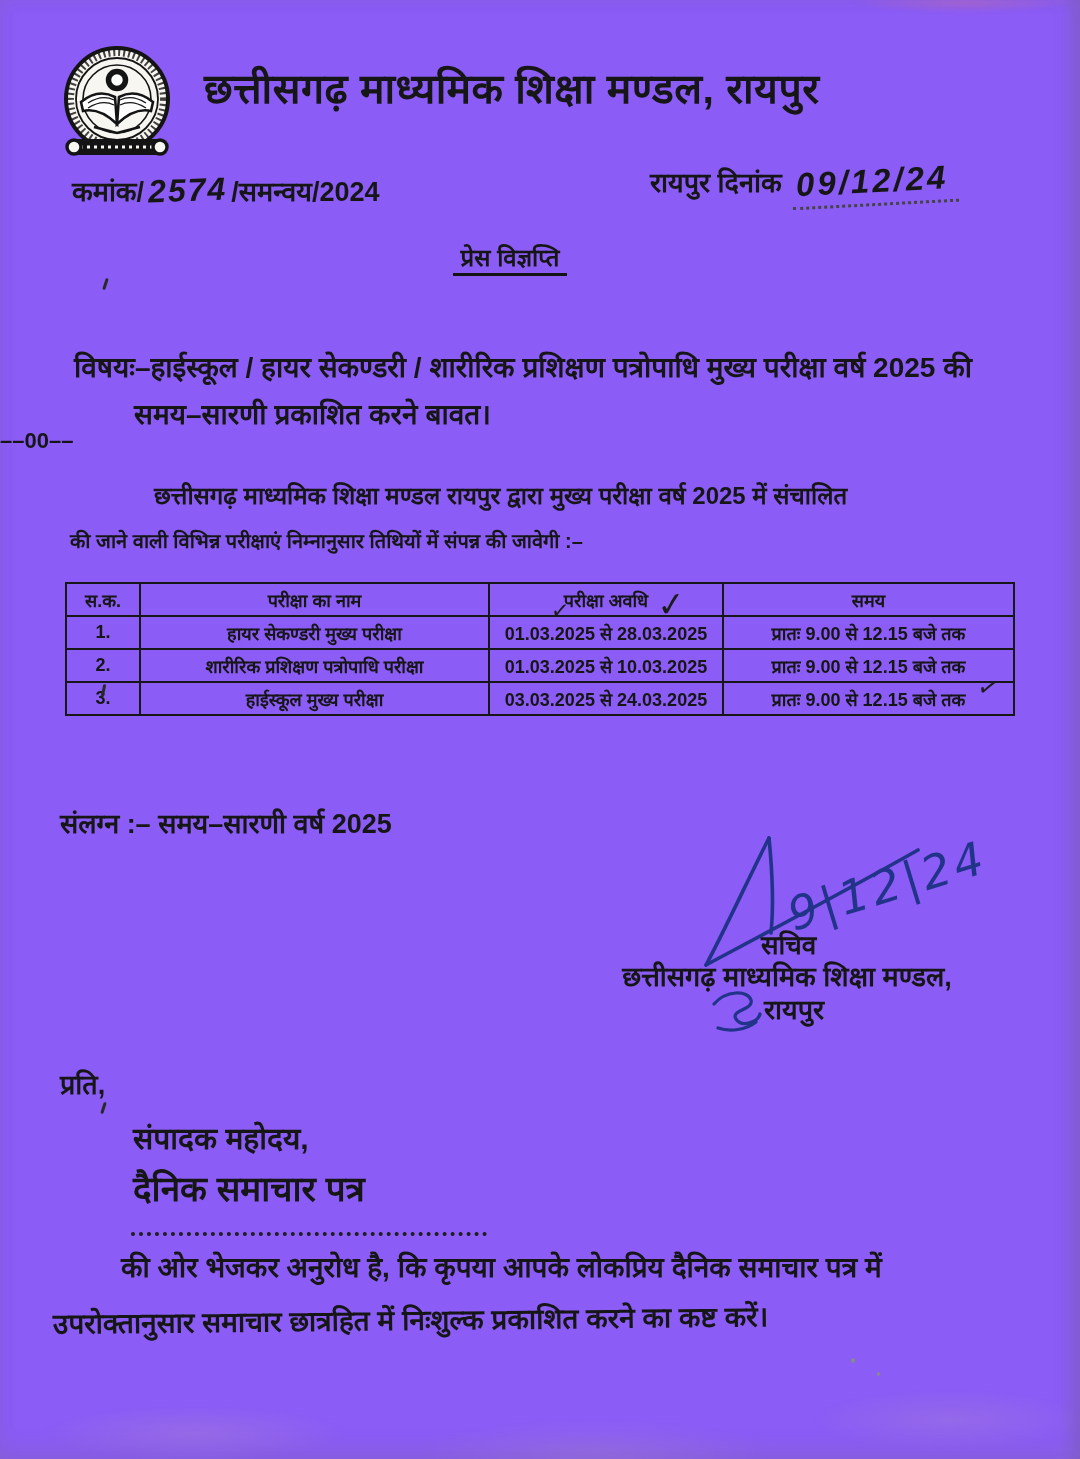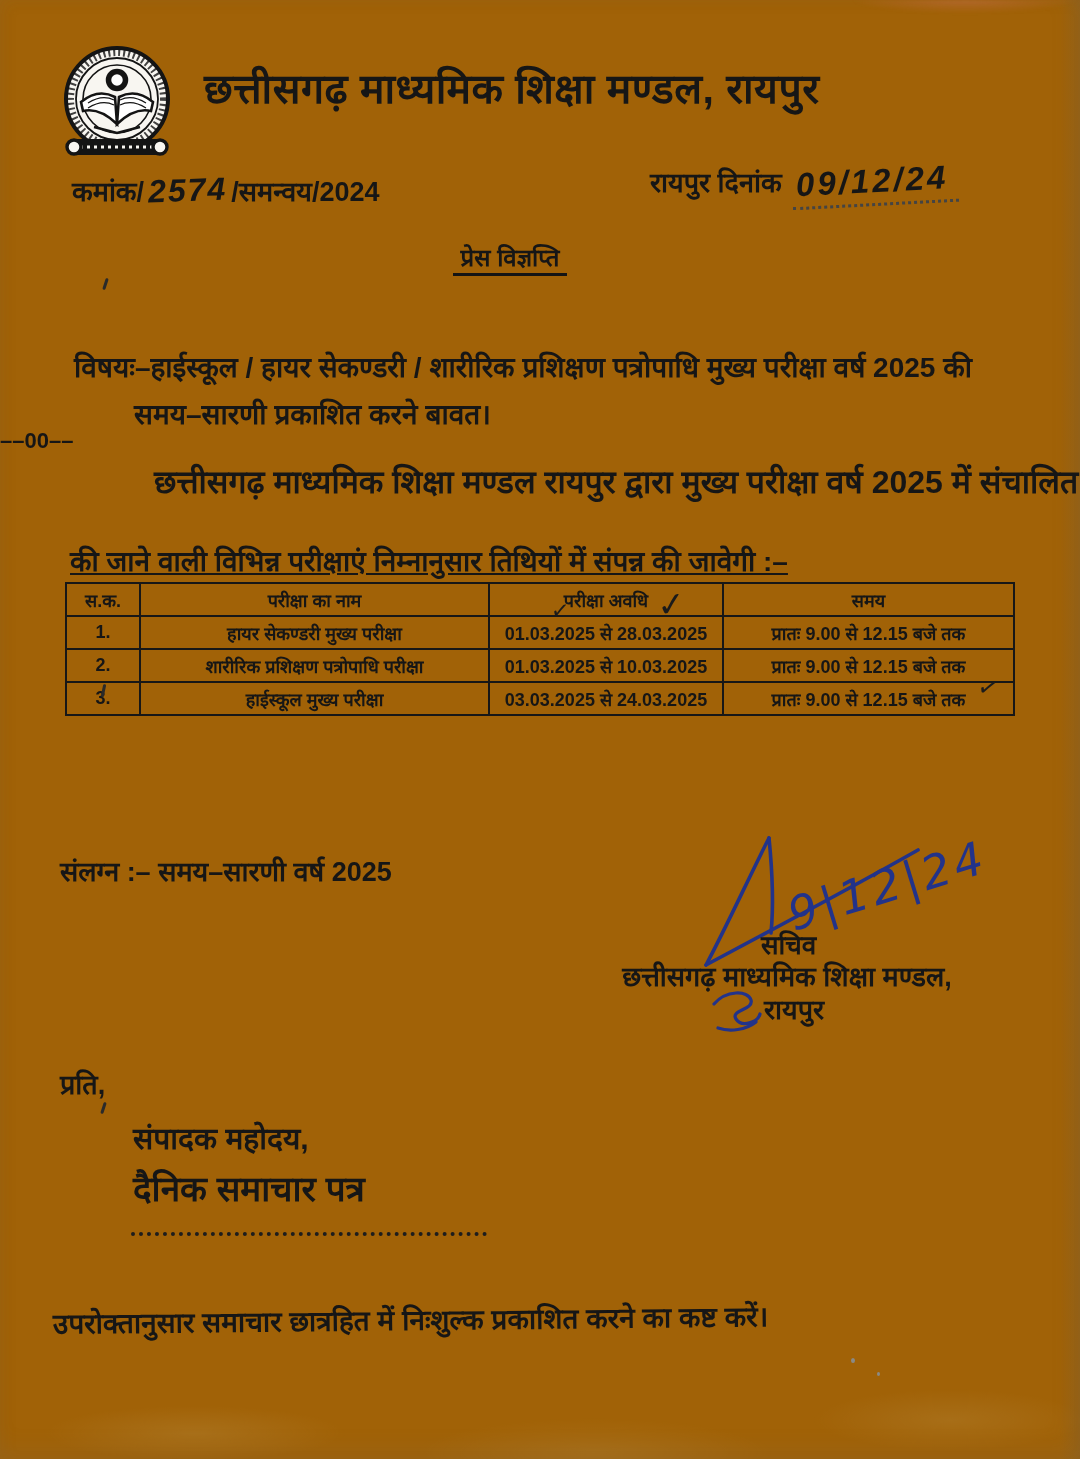--- a/index.html
+++ b/index.html
@@ -4,21 +4,21 @@
 <style>
   html,body{margin:0;padding:0;}
   body{
     font-family:"Liberation Sans","DejaVu Sans",sans-serif;
     background:#e9e7e2;
   }
   .page{
     position:relative;
     width:1080px;height:1459px;
     margin:0 auto;
-    background:#a16207;
+    background:#8b5cf6;
     color:#161616;
     overflow:hidden;
     box-shadow:inset -8px -10px 22px rgba(110,105,95,.14), inset 5px 3px 14px rgba(110,105,95,.07);
   }
   .abs{position:absolute;}
   .hi{font-weight:700;line-height:1.25;}
   
   .org-title{left:204px;top:64px;width:740px;font-size:41px;letter-spacing:.5px;}
   .ref-line{left:72px;top:170px;font-size:27px;white-space:nowrap;}
   .hw{font-style:italic;letter-spacing:2px;font-weight:600;}
@@ -30,39 +30,39 @@
     transform:rotate(-3deg);letter-spacing:3px;
   }
   
   .press-wrap{left:0;top:243px;width:1020px;text-align:center;}
   .press-inner{display:inline-block;font-size:24px;border-bottom:3px solid #141414;padding:0 8px 0;}
   
   .subject1{left:74px;top:350px;width:930px;font-size:28px;}
   .subject2{left:134px;top:397px;width:800px;font-size:28px;}
   .separator{left:0;top:427px;width:985px;text-align:left;font-size:22px;}
   
-  .body1{left:154px;top:462px;font-size:32px;white-space:nowrap;}
-  .body2{left:70px;top:544px;font-size:28px;white-space:nowrap;text-decoration:underline;}
+  .body1{left:154px;top:481px;font-size:24px;white-space:nowrap;}
+  .body2{left:70px;top:529px;font-size:20px;white-space:nowrap;}
   
   table.sched{
     position:absolute;left:65px;top:582px;width:948px;
     border-collapse:collapse;table-layout:fixed;
   }
   table.sched td,table.sched th{
     border:2.5px solid #171717;
     font-size:18px;font-weight:700;
     text-align:center;padding:2px 4px;
     height:27px;overflow:hidden;white-space:nowrap;
   }
   
   .check{color:#1b1b1b;font-weight:700;transform-origin:center;}
   .tick-bar{background:#2a2a2a;border-radius:2px;}
   
   .website{left:130px;top:742px;font-size:28px;white-space:nowrap;}
-  .enclosure{left:60px;top:808px;font-size:27px;white-space:nowrap;margin-top:48px;}
+  .enclosure{left:60px;top:808px;font-size:27px;white-space:nowrap;}
   .sec-designation{left:761px;top:929px;font-size:26px;}
   .sec-org{left:601px;top:961px;width:372px;text-align:center;font-size:27px;white-space:nowrap;}
   .sec-place{left:764px;top:994px;font-size:27px;}
   .recipient-label{left:60px;top:1069px;font-size:27px;}
   .recipient1{left:133px;top:1120px;font-size:30px;}
   .recipient2{left:133px;top:1167px;font-size:35px;}
   .dots-line{left:131px;top:1210px;width:356px;height:22px;border-bottom:4.5px dotted #1d1d1d;}
   .closing1{left:121px;top:1250px;font-size:28px;white-space:nowrap;}
   .closing2{left:53px;top:1303px;font-size:28px;white-space:nowrap;transform:rotate(-.6deg);}
   
@@ -182,18 +182,19 @@
     <path d="M6,16 C18,2 40,2 43,12 C46,22 22,22 28,31 C34,40 50,34 52,26 M10,40 C22,44 38,42 48,34" fill="none" stroke="#22338a" stroke-width="3.2" stroke-linecap="round"></path>
   </svg>
   <div class="abs hi sec-place">रायपुर</div>
 
   <div class="abs hi recipient-label">प्रति,</div>
   <div class="abs tick-bar" style="left:102px;top:1102px;width:3px;height:12px;transform:rotate(18deg);"></div>
   <div class="abs hi recipient1">संपादक महोदय,</div>
   <div class="abs hi recipient2">दैनिक समाचार पत्र</div>
   <div class="abs dots-line"></div>
 
+  <div class="abs hi closing1">की ओर भेजकर अनुरोध है, कि कृपया आपके लोकप्रिय दैनिक समाचार पत्र में</div>
   <div class="abs hi closing2">उपरोक्तानुसार समाचार छात्रहित में निःशुल्क प्रकाशित करने का कष्ट करें।</div>
 
   <div class="abs speck" style="left:851px;top:1358px;width:4px;height:5px;"></div>
   <div class="abs speck" style="left:877px;top:1372px;width:3px;height:4px;"></div>
 
 </div>
 
 </body></html>

